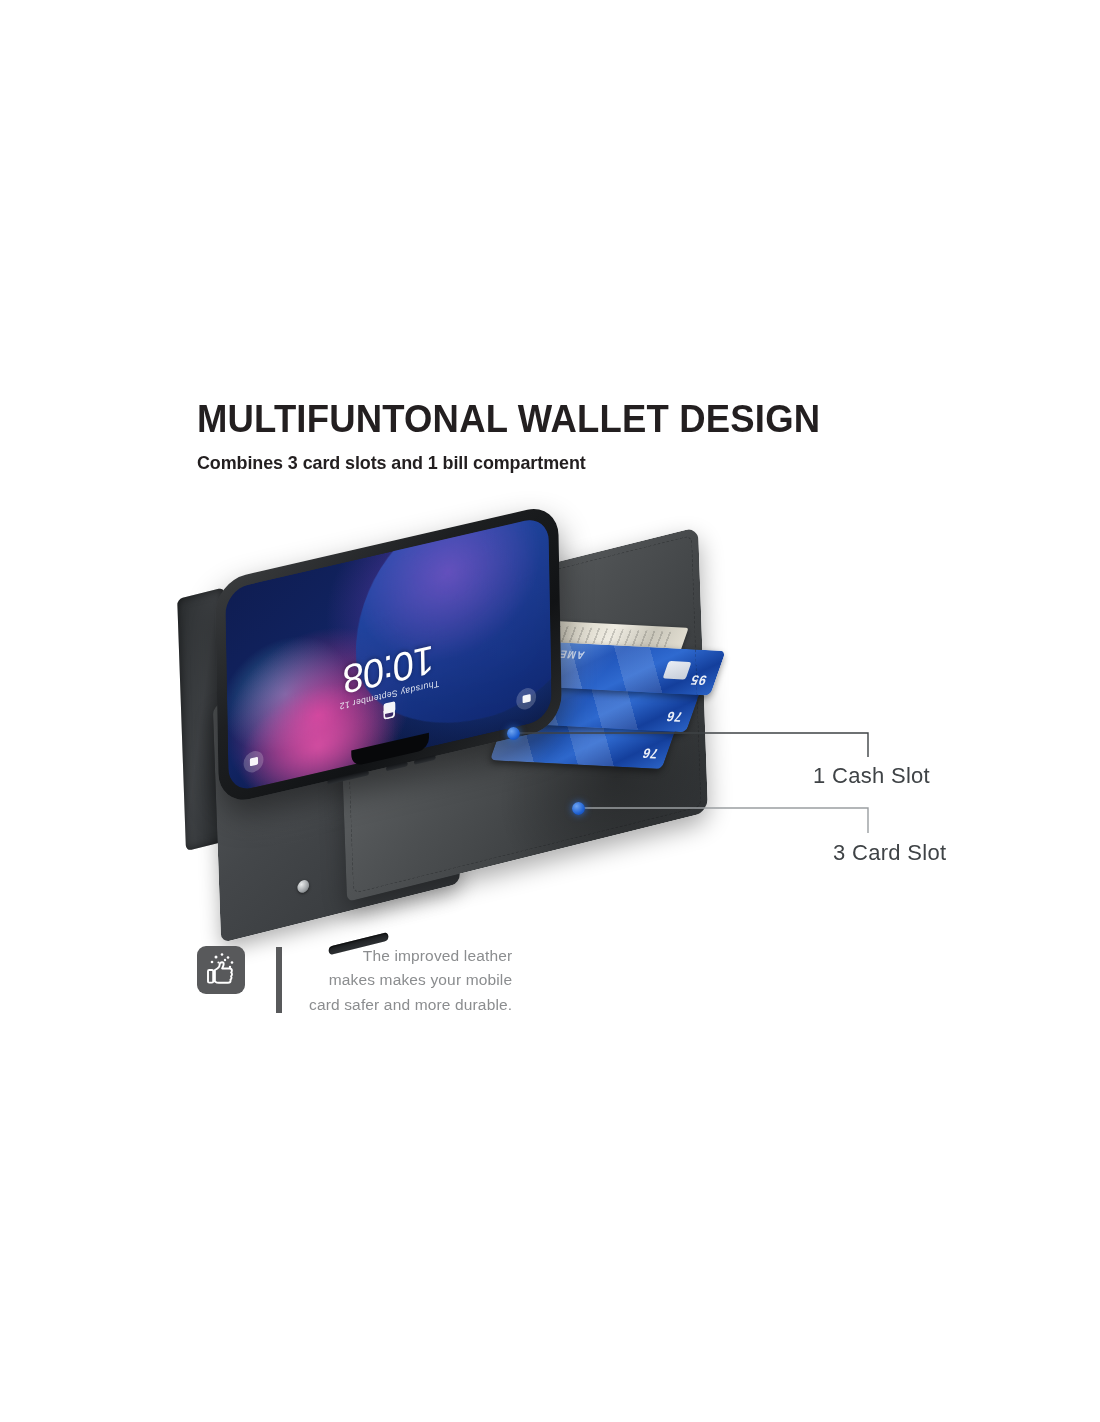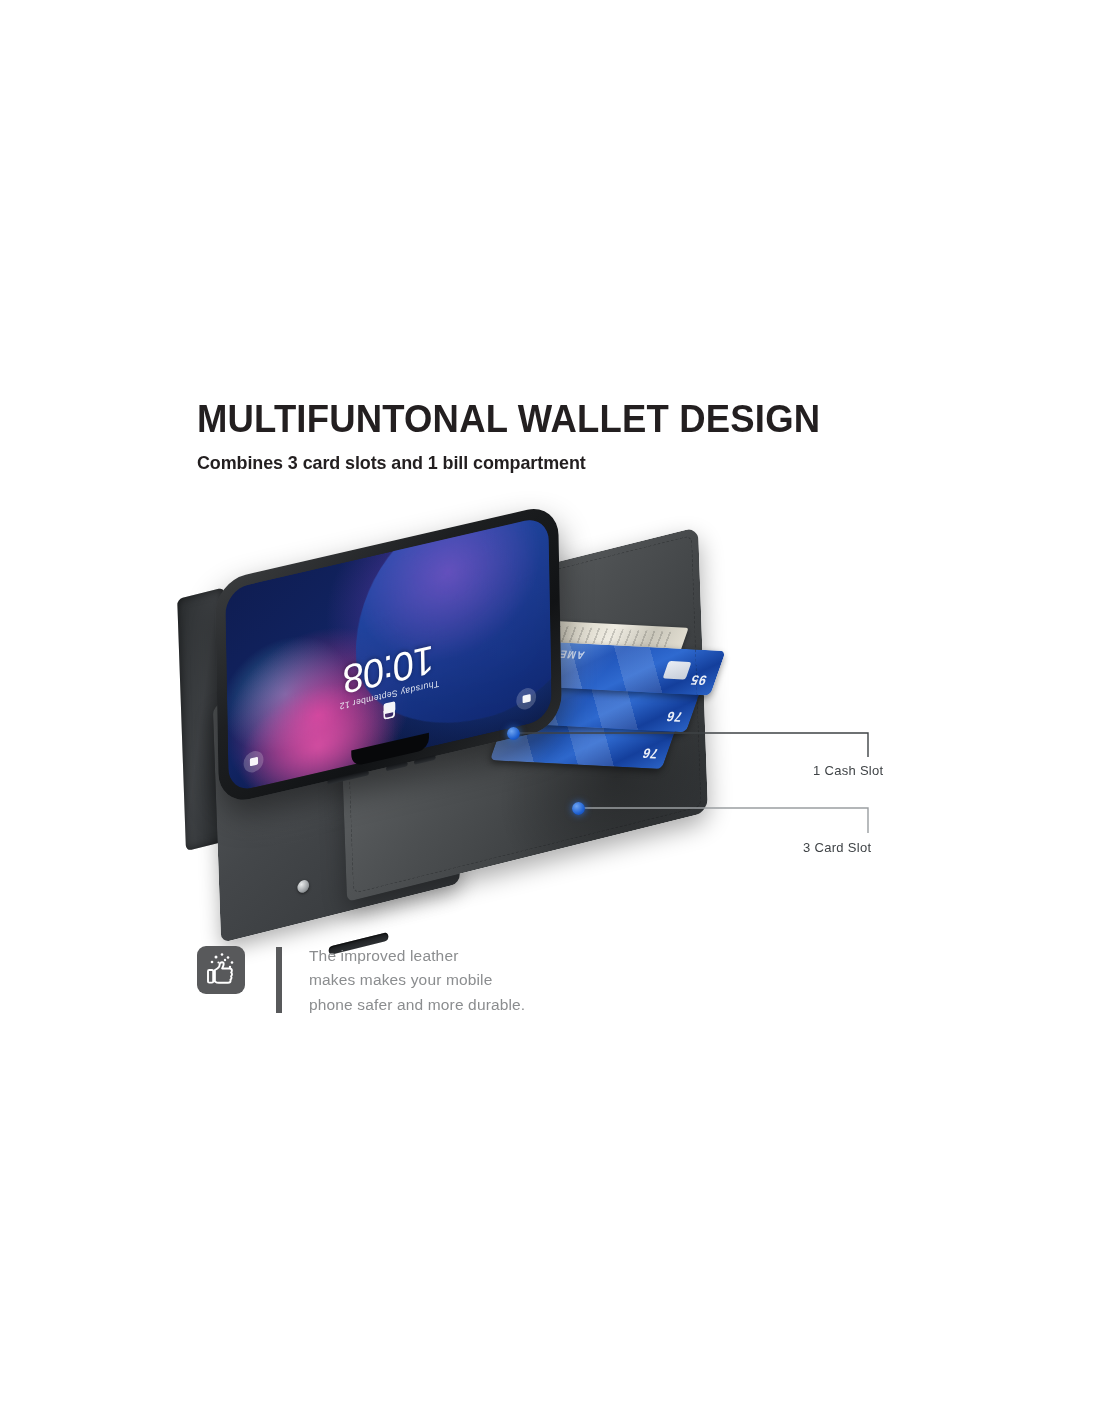--- a/index.html
+++ b/index.html
@@ -230,31 +230,31 @@
   #callouts { position:absolute; left:0; top:0; width:1100px; height:1422px; pointer-events:none; }
   .dot {
     position:absolute; width:13px; height:13px; border-radius:50%;
     background:radial-gradient(circle at 35% 32%,#6fa5f2,#1d5fd0 62%,#14409a);
     box-shadow:0 0 7px rgba(45,110,215,0.85);
   }
   #dot-cash { left:507px; top:727px; }
   #dot-card { left:572px; top:802px; }
   .callout-label {
     position:absolute;
-    font-size:13px; color:#3f4346;
+    font-size:22px; color:#3f4346;
     letter-spacing:0.3px; white-space:nowrap;
     font-family:"Liberation Sans", sans-serif;
   }
   #label-cash { left:813px; top:763px; }
-  #label-card { left:803px; top:840px; }
+  #label-card { left:833px; top:840px; }
 
   
   #feature-block {
     position:absolute; left:197px; top:946px;
-    display:flex; align-items:flex-start; gap:8px;
+    display:flex; align-items:flex-start; gap:8px;text-align:right;
   }
   #feature-icon {
     width:48px; height:48px; border-radius:9px;
     background:#58595b; position:relative; flex:0 0 auto;
   }
   #feature-divider {
     width:6px; height:66px; background:#58595b;
     margin-left:23px; margin-top:1px; flex:0 0 auto;
   }
   #feature-text {
@@ -353,15 +353,15 @@
           <circle cx="33" cy="21" r="1.2"></circle>
       </g>
       <path d="M22.5 19.5c0-2 1.2-3.2 2.6-3.2 1 0 1.6.7 1.6 1.8 0 1.6-.9 3-1.6 4.4h7.2c1.5 0 2.6 1 2.6 2.3 0 .7-.3 1.3-.8 1.7.6.4.9 1 .9 1.8 0 .8-.4 1.5-1 1.9.3.4.5.9.5 1.5 0 .8-.4 1.5-1.1 1.8.1.3.2.6.2 1 0 1.3-1.1 2.3-2.6 2.3h-9.1c-1.6 0-2.9-.6-4-1.4V24c1.6-.9 4.6-2.3 4.6-4.5z" fill="none" stroke="#ffffff" stroke-width="1.9" stroke-linejoin="round"></path>
         <rect x="11" y="24" width="5.2" height="12.6" rx="1.2" fill="none" stroke="#ffffff" stroke-width="1.9"></rect>
     </svg>
   </div>
   <div id="feature-divider"></div>
   <div id="feature-text">
     <div>The improved leather</div>
     <div>makes makes your mobile</div>
-    <div>phone safer and more durable.</div>
+    <div>card safer and more durable.</div>
   </div>
 </div>
 
 </body></html>

